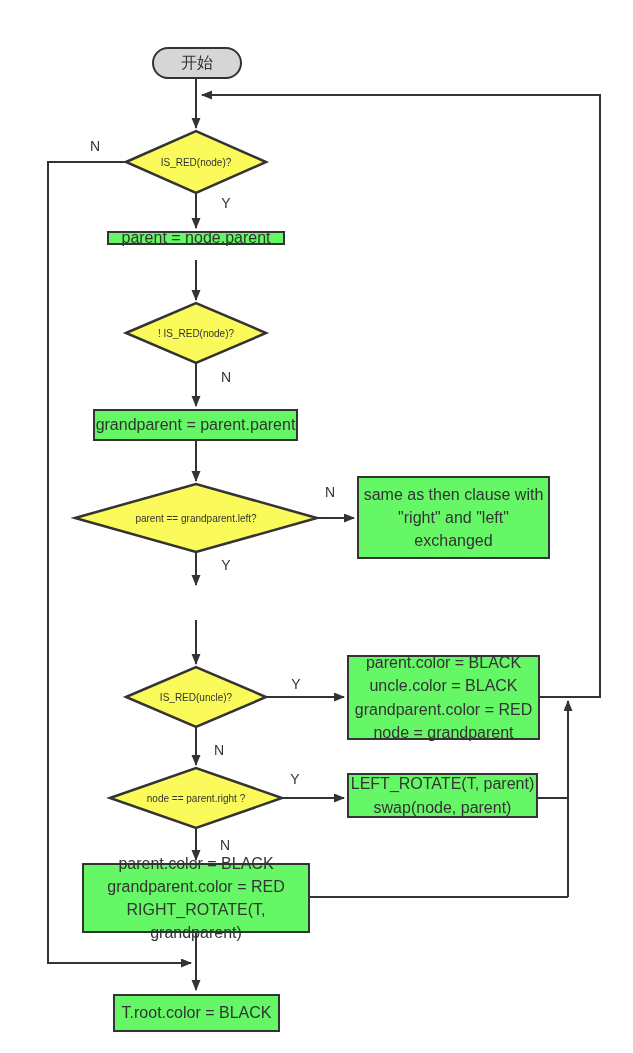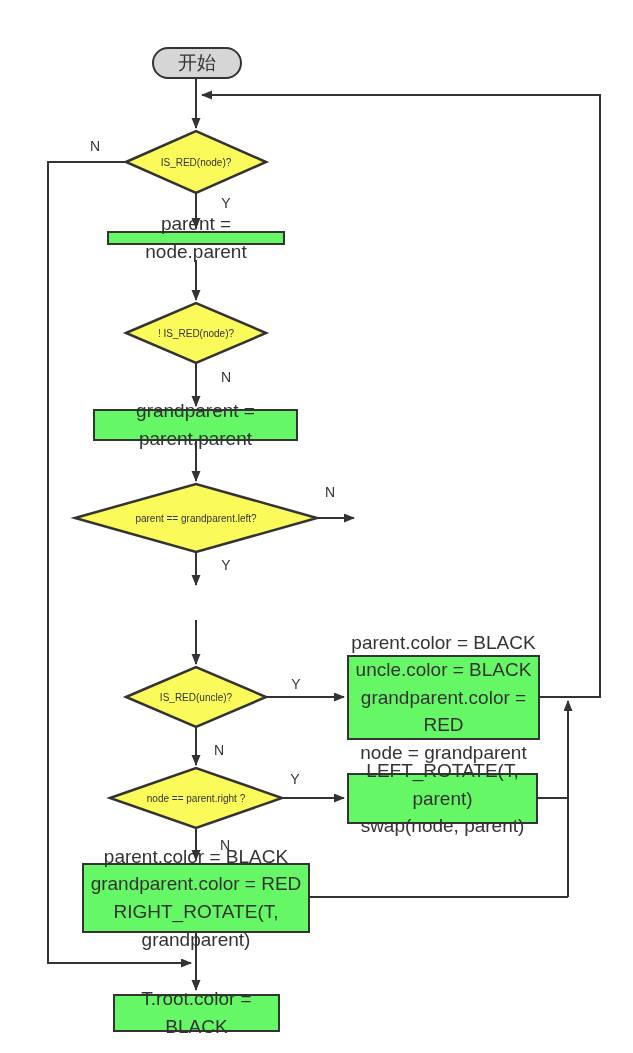--- a/index.html
+++ b/index.html
@@ -23,21 +23,21 @@
   .edge { stroke: var(--stroke); stroke-width: 2; fill: none; }
   .diamond { fill: var(--diamond-fill); stroke: var(--stroke); stroke-width: 2.5; }
   .arrowhead { fill: var(--stroke); }
 
   .node {
     position: absolute;
     display: flex;
     align-items: center;
     justify-content: center;
     text-align: center;
-    font-size: 19px;
+    font-size: 16px;
     line-height: 1.45;
     white-space: pre-line;
     color: var(--text);
   }
   .rect {
     background: var(--box-fill);
     border: 2px solid var(--stroke);
   }
   .stadium {
     background: var(--start-fill);
@@ -116,25 +116,28 @@
   <div class="node stadium" style="left:152px; top:47px; width:90px; height:32px;">开始</div>
 
   <div class="diamond-label" style="left:196px; top:162px;">IS_RED(node)?</div>
   <div class="diamond-label" style="left:196px; top:333px;text-align:center;">! IS_RED(node)?</div>
   <div class="diamond-label" style="left:196px; top:518px;">parent == grandparent.left?</div>
   <div class="diamond-label" style="left:196px; top:697px;">IS_RED(uncle)?</div>
   <div class="diamond-label" style="left:196px; top:798px;">node == parent.right ?</div>
 
   <div class="node rect" style="left:107px; top:231px; width:178px; height:14px;">parent = node.parent</div>
   <div class="node rect" style="left:93px; top:409px; width:205px; height:32px;">grandparent = parent.parent</div>
+  <div class="node rect" style="left:357px; top:476px; width:193px; height:83px;">same as then clause with
+"right" and "left"
+exchanged</div>
   <div class="node rect" style="left:347px; top:655px; width:193px; height:85px;">parent.color = BLACK
 uncle.color = BLACK
 grandparent.color = RED
 node = grandparent</div>
-  <div class="node rect" style="left:347px; top:773px; width:191px; height:51px;">LEFT_ROTATE(T, parent)
+  <div class="node rect" style="left:347px; top:773px; width:191px; height:45px;">LEFT_ROTATE(T, parent)
 swap(node, parent)</div>
   <div class="node rect" style="left:82px; top:863px; width:228px; height:70px;">parent.color = BLACK
 grandparent.color = RED
 RIGHT_ROTATE(T, grandparent)</div>
   <div class="node rect" style="left:113px; top:994px; width:167px; height:38px;">T.root.color = BLACK</div>
 
   <div class="edge-label" style="left:95px;  top:146px;">N</div>
   <div class="edge-label" style="left:226px; top:203px;">Y</div>
   <div class="edge-label" style="left:226px; top:377px;">N</div>
   <div class="edge-label" style="left:330px; top:492px;">N</div>

